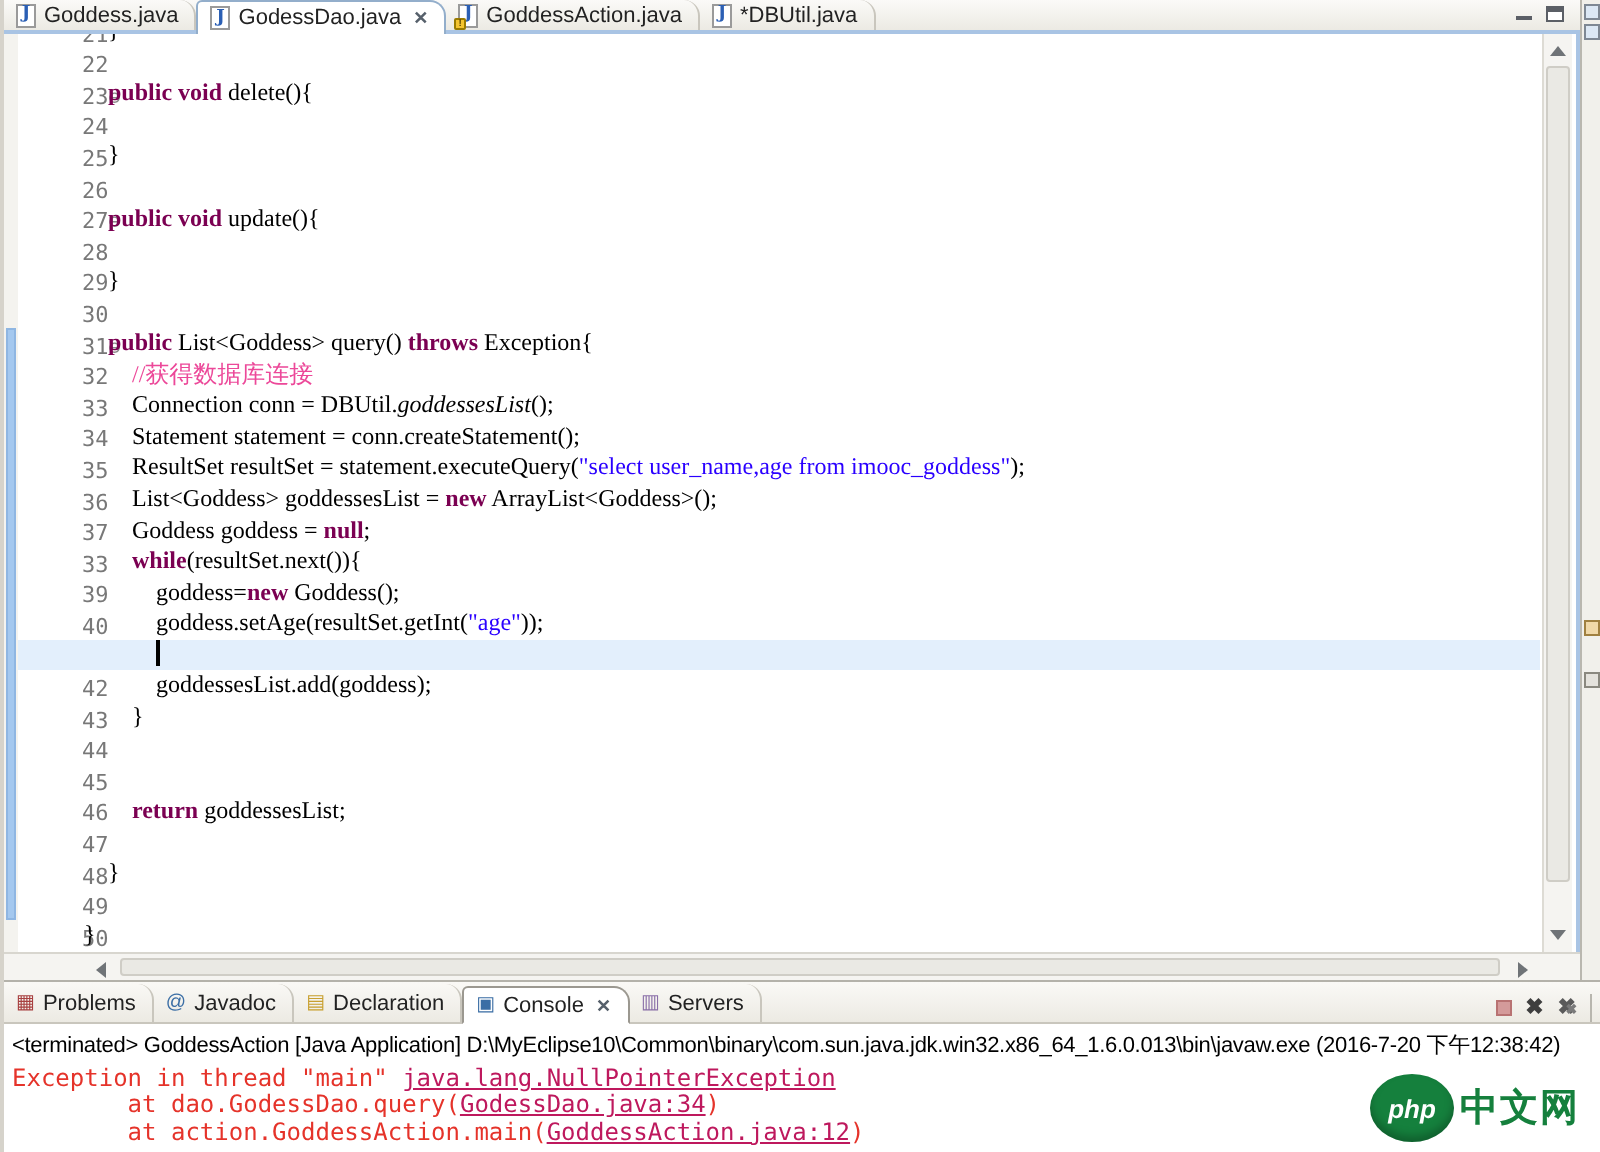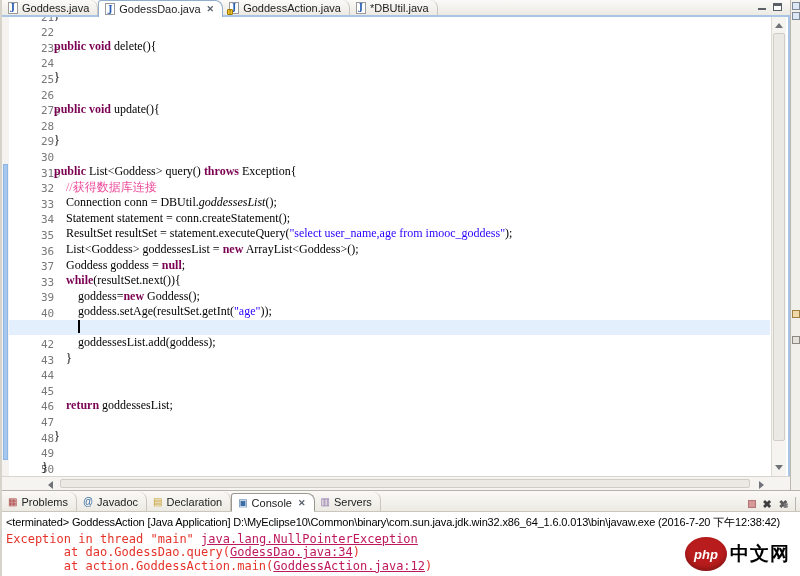--- a/index.html
+++ b/index.html
@@ -81,24 +81,24 @@
   .xxicon:after { content:"✖"; position:absolute; left:4px; top:3px; font-size:7px; color:#7A7A7A; }
   .tbsep { width:1px; height:14px; background:#B8B6AE; }
 
   #console-title { padding:3px 0 2px 4px; font-size:11px; letter-spacing:-0.15px; color:#000; white-space:nowrap; }
   #console-out { padding:1px 0 0 4px; font-family:"DejaVu Sans Mono", monospace; font-size:12px; line-height:13.4px; white-space:pre; }
   .err { color:#E5332A; }
   .clink { color:#be185d; text-decoration:underline; }
 
   
   #phpcn { position:absolute; right:10px; bottom:5px; display:flex; align-items:center; gap:3px; z-index:5; }
-  #php-badge { width:42px; height:34px; background:#b91c1c; border-radius:50%; display:flex; align-items:center; justify-content:center;
+  #php-badge { width:42px; height:34px; background:#15803d; border-radius:50%; display:flex; align-items:center; justify-content:center;
     box-shadow:inset 0 -3px 4px rgba(0,0,0,.25); }
   #php-badge span { color:#fff; font-weight:bold; font-style:italic; font-size:13px; font-family:"Liberation Sans",sans-serif; }
-  #phpcn-text { font-size:19px; font-weight:bold; color:#000000;
+  #phpcn-text { font-size:19px; font-weight:bold; color:#15803d;
     text-shadow:-1px 0 #fff,1px 0 #fff,0 -1px #fff,0 1px #fff; letter-spacing:1px; }
 </style>
 </head>
 <body>
 
 <div id="app">
 
   <div id="editor-tabbar">
 
     <div class="etab">

